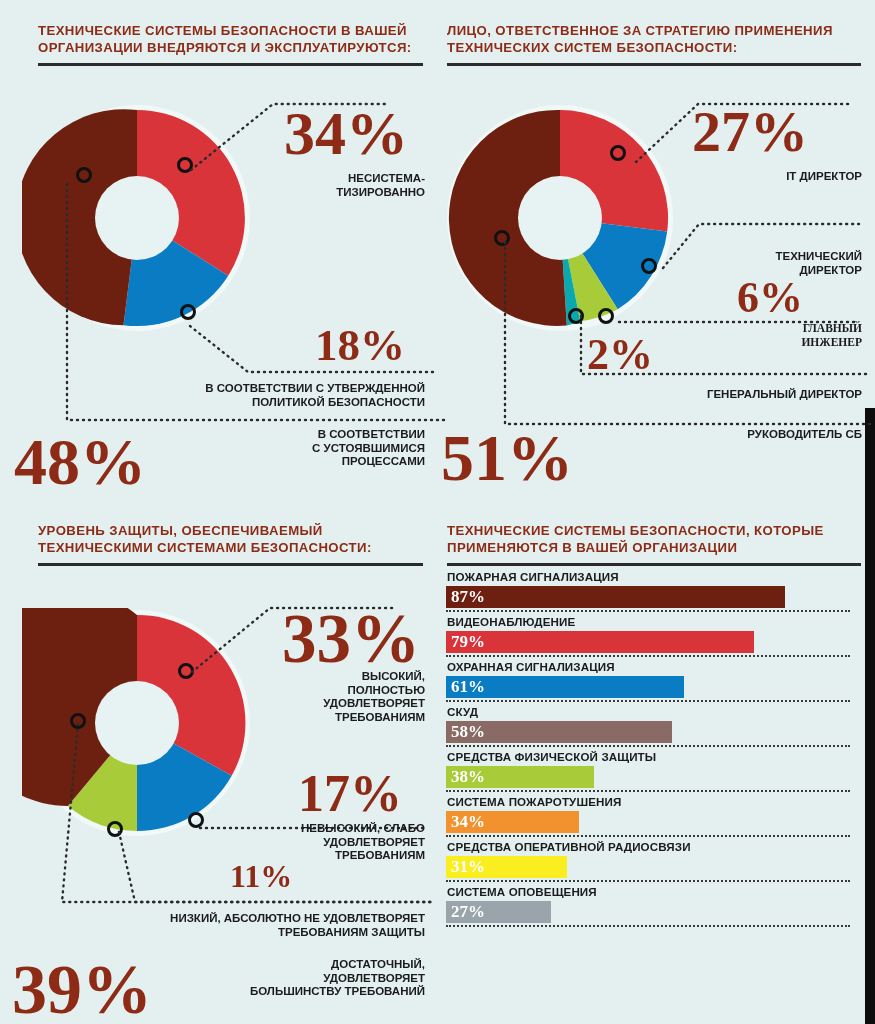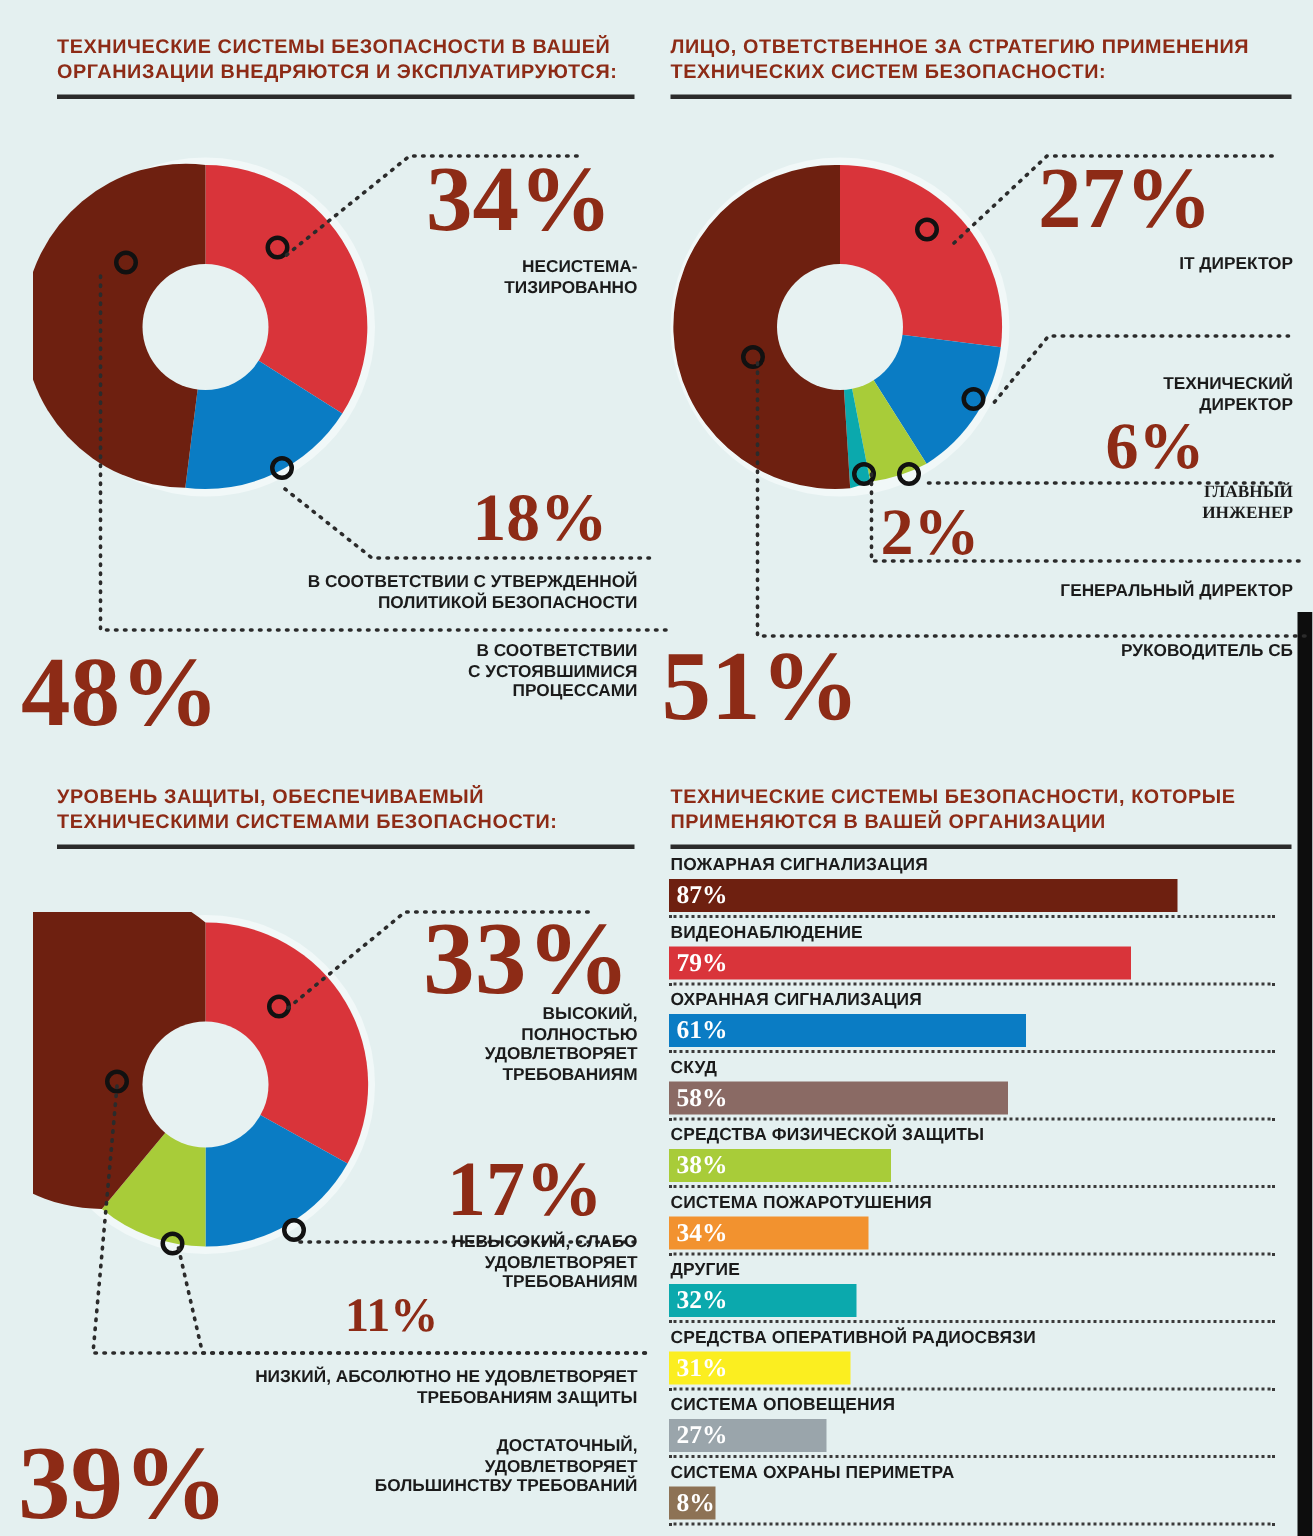--- a/index.html
+++ b/index.html
@@ -325,46 +325,30 @@
       </div>
       <div class="bar-row">
         <div class="bar-name">СИСТЕМА ПОЖАРОТУШЕНИЯ</div>
         <div class="bar-track">
           <div class="bar-fill" style="width: 132.6px; background: rgb(242, 146, 47);"></div>
           <div class="bar-val">34%</div>
         </div>
         <div class="bar-sep"></div>
       </div>
       <div class="bar-row">
-        <div class="bar-name">ДРУГИЕ</div>
-        <div class="bar-track">
-          <div class="bar-fill" style="width: 124.8px; background: rgb(11, 169, 173);"></div>
-          <div class="bar-val">32%</div>
-        </div>
-        <div class="bar-sep"></div>
-      </div>
-      <div class="bar-row">
         <div class="bar-name">СРЕДСТВА ОПЕРАТИВНОЙ РАДИОСВЯЗИ</div>
         <div class="bar-track">
           <div class="bar-fill" style="width: 120.9px; background: rgb(251, 238, 32);"></div>
           <div class="bar-val">31%</div>
         </div>
         <div class="bar-sep"></div>
       </div>
       <div class="bar-row">
         <div class="bar-name">СИСТЕМА ОПОВЕЩЕНИЯ</div>
         <div class="bar-track">
           <div class="bar-fill" style="width: 105.3px; background: rgb(154, 165, 171);"></div>
           <div class="bar-val">27%</div>
         </div>
         <div class="bar-sep"></div>
       </div>
-      <div class="bar-row">
-        <div class="bar-name">СИСТЕМА ОХРАНЫ ПЕРИМЕТРА</div>
-        <div class="bar-track">
-          <div class="bar-fill" style="width: 31.2px; background: rgb(141, 114, 85);"></div>
-          <div class="bar-val">8%</div>
-        </div>
-        <div class="bar-sep"></div>
-      </div>
     </div>
 
 </div>
 
 </body></html>

